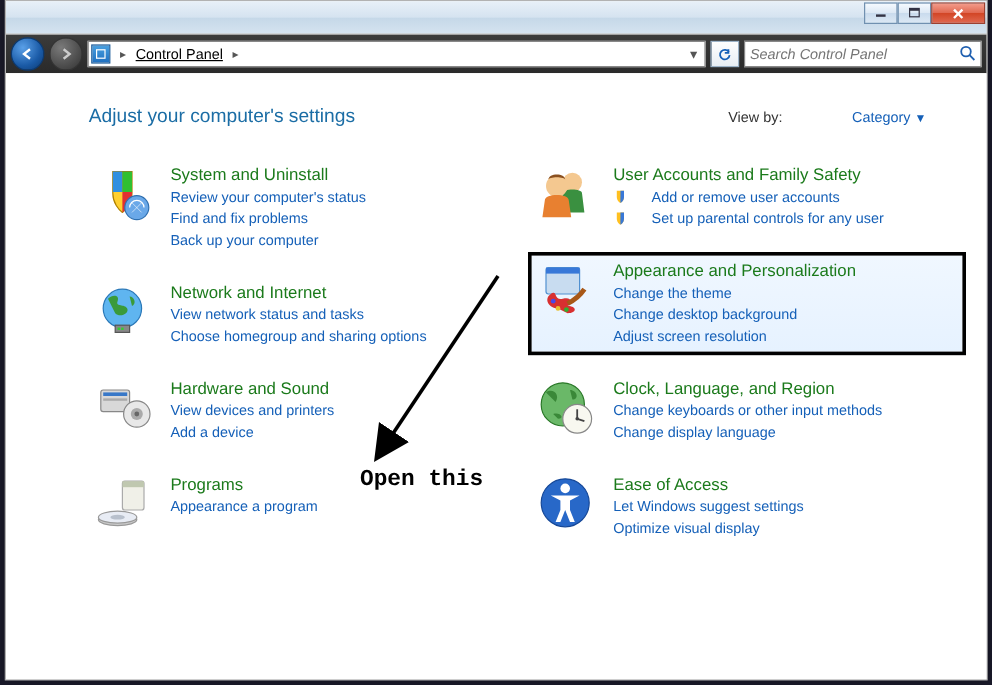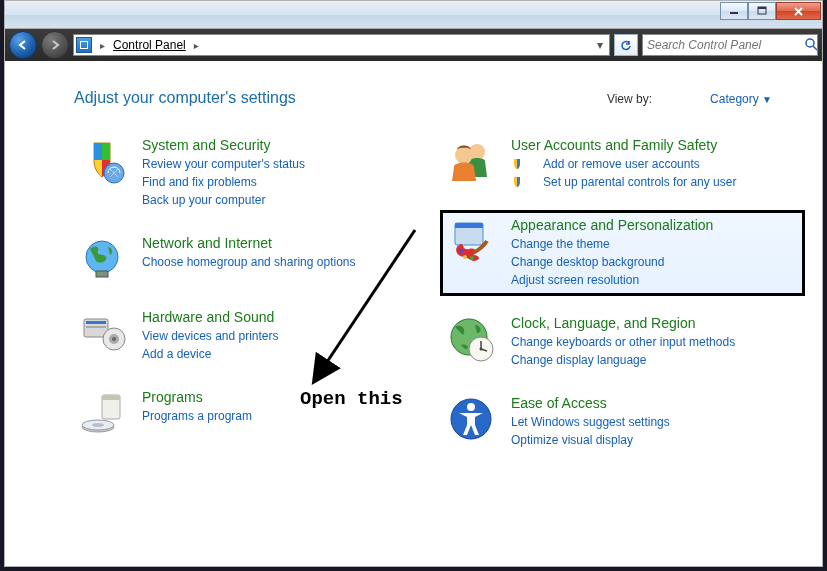--- a/index.html
+++ b/index.html
@@ -12,21 +12,21 @@
   .nav { height: 32px; background: linear-gradient(to bottom,#3b3b3b,#2a2a2a); display:flex; align-items:center; padding:0 4px; gap:4px; }
   .navcircle { width:28px; height:28px; border-radius:50%; background: radial-gradient(circle at 35% 30%, #5aa0e8, #1a5aa6 60%, #0d3a70); border:1px solid #0d3a70; display:flex; align-items:center; justify-content:center; color:#fff; font-size:14px; }
   .navcircle.fwd { background: radial-gradient(circle at 35% 30%,#7a7a7a,#4e4e4e 60%,#333); border-color:#333; color:#ccc; }
   .addr { flex:1; height:22px; background:#fff; border:1px solid #888; display:flex; align-items:center; padding:0 2px; gap:4px; }
   .addr-icon { width:16px; height:16px; background:linear-gradient(#4aa0e0,#2070c0); border:1px solid #1a5a9a; display:flex; align-items:center; justify-content:center; }
   .addr-icon::after{content:"";width:6px;height:6px;border:1px solid #fff;}
   .addr-text { font-size:12px; color:#000;text-decoration:underline; }
   .addr-arrow { color:#555; font-size:10px; margin:0 4px; }
   .addr-drop { margin-left:auto; color:#555; padding:0 4px; }
   .refresh-btn { width:24px; height:22px; background:linear-gradient(to bottom,#fefefe,#e8eef4); border:1px solid #9cb3c8; color:#1560b8; font-size:12px; display:flex;align-items:center;justify-content:center;}
-  .searchbox { width:176px; height:22px; background:#fff; border:1px solid #888; display:flex; align-items:center; padding:0 4px; }
+  .searchbox { width:198px; height:22px; background:#fff; border:1px solid #888; display:flex; align-items:center; padding:0 4px; }
   .searchbox input { border:none; outline:none; flex:1; font-style:italic; font-size:12px; color:#888; font-family:inherit; }
   .search-icon { color:#2060b0; font-size:13px; }
   .content { position:absolute; top:60px; left:0; right:0; bottom:0; background:#fff; padding:28px 20px 10px 69px; }
   .header-row { display:flex; justify-content:space-between; align-items:baseline; padding-right:30px; }
   .h1 { color:#1b6da5; font-size:16px; font-weight:normal; }
   .viewby { font-size:12px; color:#333; }
   .viewby .cat { color:#1560b8;margin-left:48px; }
   .viewby .arrow { color:#1560b8; font-size:10px; }
   .grid { margin-top:26px; display:flex; gap:10px; }
   .col { flex:1; }
@@ -116,40 +116,41 @@
                 <path d="M16 6 L16 24 C16 32 21 38 24 40 C27 38 32 32 32 24 L32 6 Z" fill="#ffd030" stroke="#b08000"></path>
                 <path d="M24 6 L24 40 C27 38 32 32 32 24 L32 6 Z" fill="#e23030"></path>
                 <path d="M16 6 L16 23 L24 23 L24 6 Z" fill="#3090e0"></path>
                 <path d="M24 23 L32 23 L32 6 L24 6 Z" fill="#30c030"></path>
                 <circle cx="36" cy="36" r="10" fill="#6aa8e8" stroke="#3070b0"></circle>
                 <path d="M30 36 A6 6 0 0 1 42 36" stroke="#fff" stroke-width="1" fill="none"></path>
                 <path d="M32 32 L40 40 M40 32 L32 40" stroke="#fff" stroke-width="0.5"></path>
               </svg>
           </div>
           <div class="item-body">
-            <a class="item-title">System and Security</a>
+            <a class="item-title">System and Uninstall</a>
             <a class="link">Review your computer's status</a>
             <a class="link">Find and fix problems</a>
             <a class="link">Back up your computer</a>
           </div>
         </div>
 
         <div class="item">
           <div class="icon48">
             <svg viewBox="0 0 48 48">
                 <circle cx="24" cy="22" r="16" fill="#5fb5f0" stroke="#2a78b8"></circle>
                 <path d="M12 14 C16 10 22 11 20 16 C18 21 26 18 28 22 C30 26 22 30 18 26" fill="#3a9a3a"></path>
                 <path d="M30 12 C34 12 36 18 32 20" fill="#3a9a3a"></path>
                 <rect x="18" y="36" width="12" height="6" fill="#888" stroke="#555"></rect>
                 <rect x="20" y="38" width="2" height="2" fill="#3c3"></rect>
                 <rect x="23" y="38" width="2" height="2" fill="#3c3"></rect>
               </svg>
           </div>
           <div class="item-body">
             <a class="item-title">Network and Internet</a>
+            <a class="link">View network status and tasks</a>
             <a class="link">Choose homegroup and sharing options</a>
           </div>
         </div>
 
         <div class="item">
           <div class="icon48">
             <svg viewBox="0 0 48 48">
                 <rect x="6" y="10" width="24" height="18" rx="2" fill="#d8d8d8" stroke="#888"></rect>
                 <rect x="8" y="12" width="20" height="3" fill="#3878c8"></rect>
                 <rect x="8" y="17" width="20" height="2" fill="#aaa"></rect>
@@ -170,21 +171,21 @@
             <svg viewBox="0 0 48 48">
                 <ellipse cx="20" cy="38" rx="16" ry="5" fill="#ccc" stroke="#999"></ellipse>
                 <ellipse cx="20" cy="36" rx="16" ry="5" fill="#e8ecf4" stroke="#999"></ellipse>
                 <ellipse cx="20" cy="36" rx="6" ry="2" fill="#b8c0cc"></ellipse>
                 <rect x="24" y="6" width="18" height="24" rx="2" fill="#f0f0e8" stroke="#aaa"></rect>
                 <rect x="24" y="6" width="18" height="5" fill="#c0c8b0"></rect>
               </svg>
           </div>
           <div class="item-body">
             <a class="item-title">Programs</a>
-            <a class="link">Programs a program</a>
+            <a class="link">Appearance a program</a>
           </div>
         </div>
       </div>
 
       <div class="col">
 
         <div class="item">
           <div class="icon48">
             <svg viewBox="0 0 48 48">
                 <circle cx="30" cy="15" r="8" fill="#f4c890"></circle>

